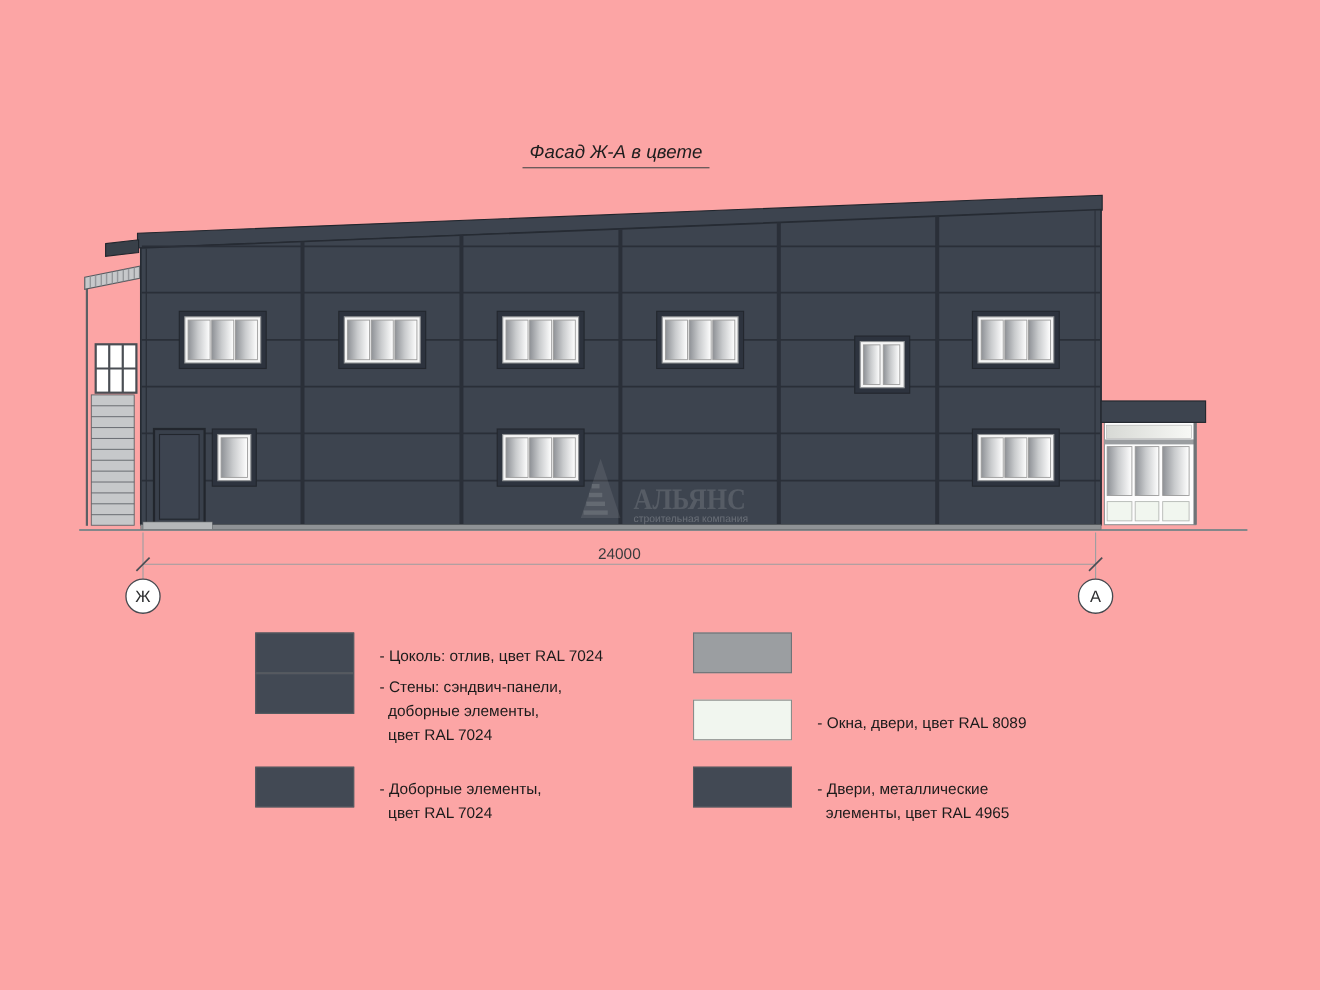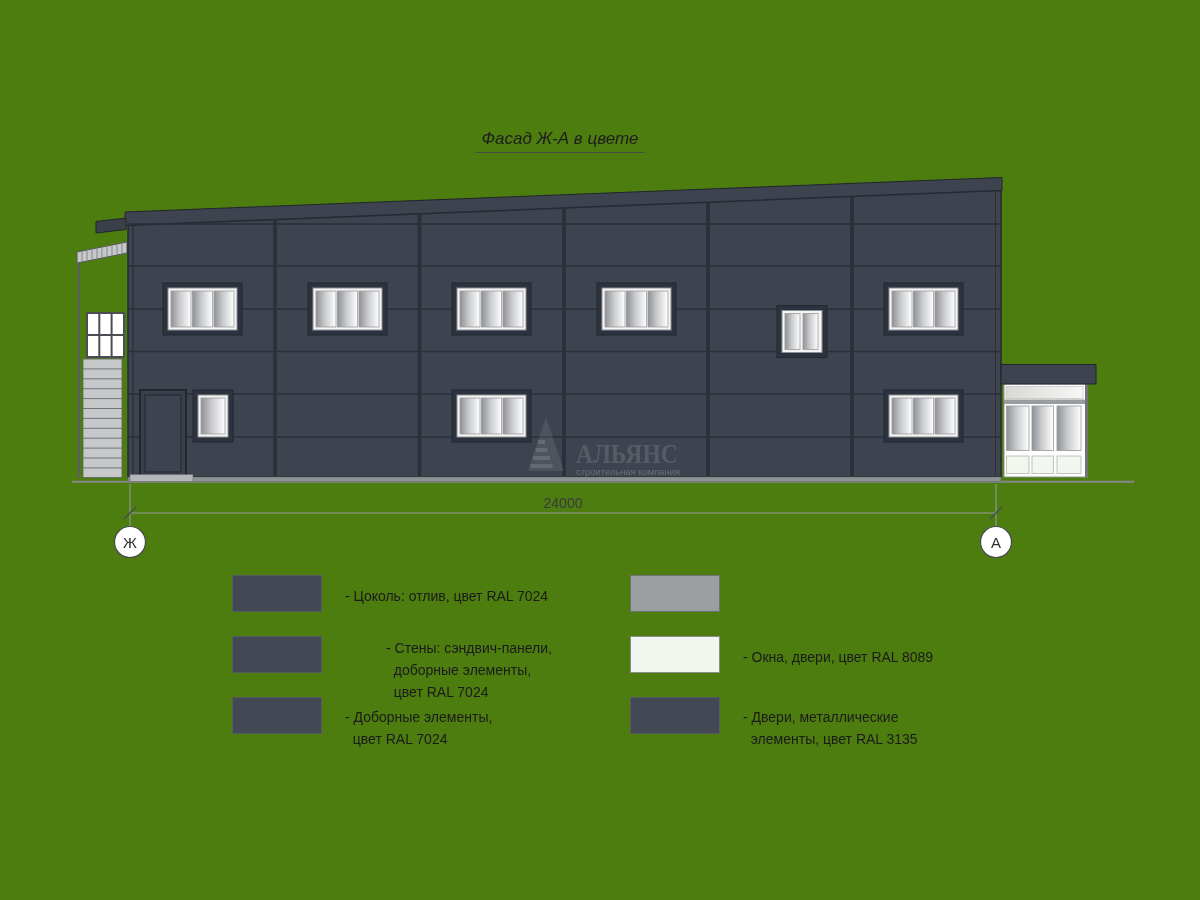--- a/index.html
+++ b/index.html
@@ -1,18 +1,18 @@
 <!DOCTYPE html>
 <html><head>
 <meta charset="utf-8">
 <style>
   html,body{margin:0;padding:0;background:#ffffff;}
   body{width:1200px;height:900px;position:relative;overflow:hidden;
        font-family:"Liberation Sans", sans-serif;}
-  .page{position:absolute;inset:0;background:#4d7c0f;}
+  .page{position:absolute;inset:0;background:#fca5a5;}
   .title{position:absolute;left:440px;top:129px;width:240px;text-align:center;
          font-size:17px;font-style:italic;color:#1e1e1e;}
   .title span{display:inline-block;border-bottom:1.5px solid #4a4a4a;padding:0 6px 3px 6px;}
   svg{position:absolute;left:0;top:0;}
   .legend-item{position:absolute;display:flex;}
   .swatch{width:90px;height:37px;box-sizing:border-box;border:1px solid #565b61;}
   .swatch.light{border:1px solid #8a8d8a;}
   .swatch.mid{border:1px solid #6f7377;}
   .legend-label{margin-left:23px;font-size:14px;line-height:22px;color:#1b1b1b;
                 white-space:pre;}
@@ -161,38 +161,38 @@
       <circle cx="996" cy="542" r="15.5" fill="#ffffff" stroke="#45494f" stroke-width="1.2"></circle>
       <text x="996" y="547.5" font-size="15" fill="#2e2f31" text-anchor="middle">А</text>
     </g>
   </svg>
 
   <div>
     <div class="legend-item" style="left:232px;top:575px;text-align:center;">
       <div class="swatch" style="background: rgb(66, 73, 84);"></div>
       <div class="legend-label pt10">- Цоколь: отлив, цвет RAL 7024</div>
     </div>
-    <div class="legend-item" style="left:232px;top:636px;gap:41px;">
+    <div class="legend-item" style="left:232px;top:612px;">
       <div class="swatch" style="background: rgb(66, 73, 84);"></div>
       <div class="legend-label pt1">- Стены: сэндвич-панели,
   доборные элементы,
   цвет RAL 7024</div>
     </div>
     <div class="legend-item" style="left:232px;top:697px;">
       <div class="swatch" style="background: rgb(66, 73, 84);"></div>
       <div class="legend-label pt9">- Доборные элементы,
   цвет RAL 7024</div>
     </div>
     <div class="legend-item" style="left:630px;top:575px;">
       <div class="swatch mid" style="background: rgb(155, 158, 161);"></div>
     </div>
     <div class="legend-item" style="left:630px;top:636px;">
       <div class="swatch light" style="background: rgb(241, 246, 239);"></div>
       <div class="legend-label pt10">- Окна, двери, цвет RAL 8089</div>
     </div>
     <div class="legend-item" style="left:630px;top:697px;">
       <div class="swatch" style="background: rgb(66, 73, 84);"></div>
       <div class="legend-label pt9">- Двери, металлические
-  элементы, цвет RAL 3135</div>
+  элементы, цвет RAL 4965</div>
     </div>
   </div>
 
 </div>
 
 </body></html>

